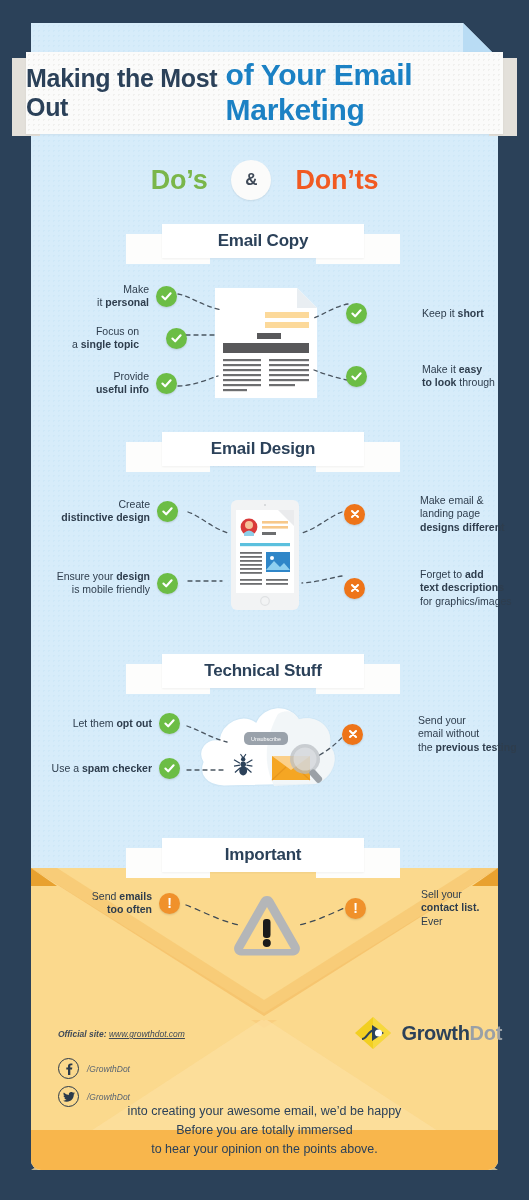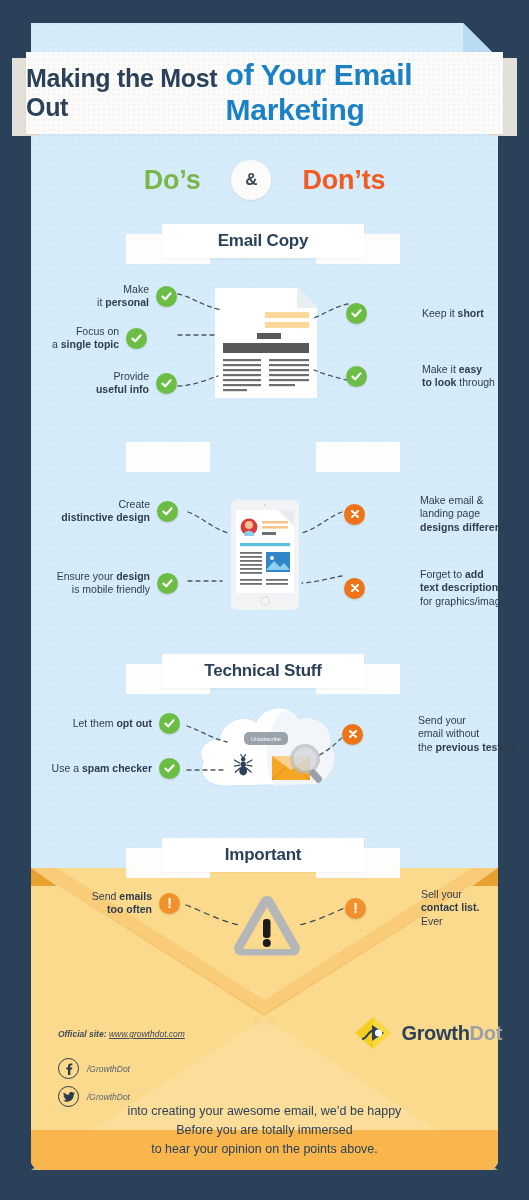--- a/index.html
+++ b/index.html
@@ -81,21 +81,21 @@
   .title-l2{
     font-size:30px;font-weight:bold;color:#1b81c4;
     letter-spacing:-.3px;line-height:1.16;
   }
 
   
   .dd-row{
     position:absolute;
     left:31px;top:152px;width:467px;height:56px;
     display:flex;align-items:center;justify-content:center;
-    gap:31px;
+    gap:24px;
   }
   .dos{font-size:27px;font-weight:bold;color:#7ab64a;letter-spacing:-.2px;}
   .donts{font-size:27px;font-weight:bold;color:#f15a22;letter-spacing:-.2px;}
   .amp-circle{
     width:40px;height:40px;border-radius:50%;
     background:#fbfbfa;
     display:flex;align-items:center;justify-content:center;
     font-size:17px;font-weight:bold;color:#3f4a58;
     box-shadow:0 1px 2px rgba(0,0,0,.08);
   }
@@ -295,21 +295,21 @@
       <span>Make</span><br>
       <span>it </span><b>personal</b>
     </div>
     <div class="badge ok">
       <svg width="13" height="13" viewBox="0 0 13 13">
           <path d="M2.4 6.6 L5.2 9.3 L10.6 3.3" stroke="#fff" stroke-width="2.1" fill="none" stroke-linecap="round" stroke-linejoin="round"></path>
         </svg>
     </div>
   </div>
 
-  <div class="item left" style="left:52px;top:325px;width:115px;justify-content:flex-start">
+  <div class="item left" style="left:72px;top:325px;width:115px;justify-content:space-between">
     <div class="txt right-align">
       <span>Focus on</span><br>
       <span>a </span><b>single topic</b>
     </div>
     <div class="badge ok">
       <svg width="13" height="13" viewBox="0 0 13 13">
           <path d="M2.4 6.6 L5.2 9.3 L10.6 3.3" stroke="#fff" stroke-width="2.1" fill="none" stroke-linecap="round" stroke-linejoin="round"></path>
         </svg>
     </div>
   </div>
@@ -345,20 +345,21 @@
     </div>
     <div class="txt left-align">
       <span>Make it </span><b>easy</b><br>
       <b>to look</b><span> through</span>
     </div>
   </div>
 
   <div class="sec-banner" style="top:432px">
     <div class="sb-tail l"></div>
     <div class="sb-tail r"></div>
+    <div class="sb-main">Email Design</div>
   </div>
 
   <div class="tablet">
     <svg width="68" height="110" viewBox="0 0 68 110">
       <rect x="0" y="0" width="68" height="110" rx="6" fill="#f2f3f4"></rect>
       <rect x="5" y="10" width="58" height="83" fill="#ffffff"></rect>
       <path d="M47 10 L63 26 V10 Z" fill="#e6e8ea" opacity=".85"></path>
       <circle cx="34" cy="5" r="1" fill="#cfd2d5"></circle>
       <circle cx="34" cy="101" r="4.3" fill="none" stroke="#dfe1e3" stroke-width="1.2"></circle>
       <circle cx="18" cy="27" r="8.4" fill="#d93a3a"></circle>

